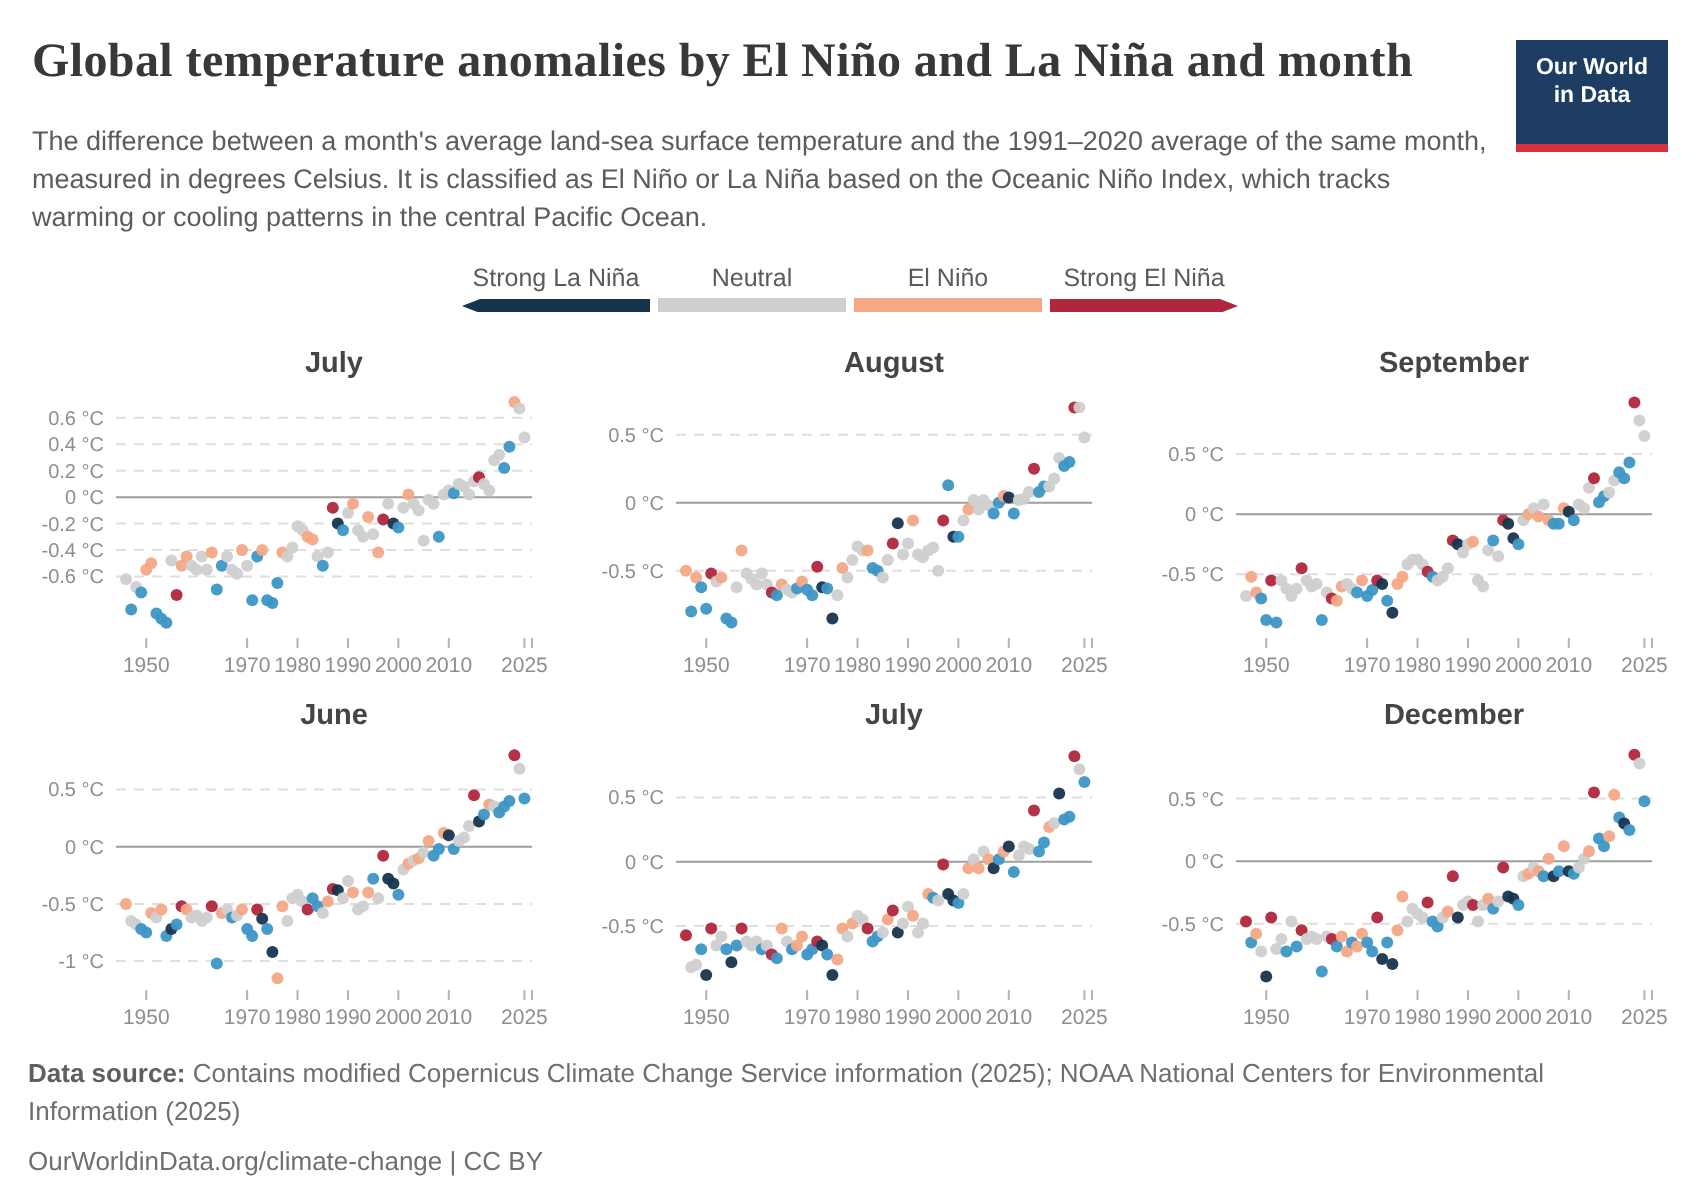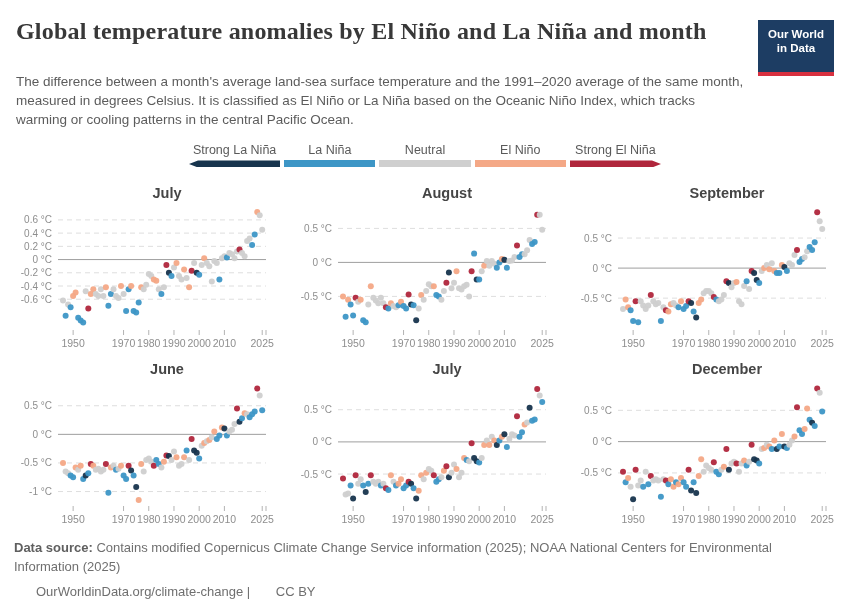--- a/index.html
+++ b/index.html
@@ -1,60 +1,56 @@
 <!DOCTYPE html>
 <html><head>
 <meta charset="utf-8">
 <style>
   html,body{margin:0;padding:0;background:#fff;width:850px;height:600px;overflow:hidden;
     font-family:"Liberation Sans", sans-serif;}
   .container{padding:12px 14px 0 14px;position:relative;}
   .header{position:relative;padding-right:92px;}
-  h1{margin:6px 0 27px 2px;font-family:"Liberation Serif", serif;font-weight:700;
+  h1{margin:6px 0 16px 2px;font-family:"Liberation Serif", serif;font-weight:700;
      font-size:24px;color:#383838;letter-spacing:.2px;}
   .subtitle{font-size:13.5px;color:#5c5c5c;line-height:1.42;max-width:742px;margin-left:2px;}
   .logo{position:absolute;top:2px;right:2px;width:70px;background:#1d3d63;color:#fff;
      text-align:center;font-weight:700;font-size:11.5px;line-height:1.25;
      padding:7px 3px 16px 3px;border-bottom:4px solid #d8303f;cursor:pointer;}
   .legend{display:flex;justify-content:center;gap:4px;margin:14px auto 18px auto;width:472px;}
   .legend-item{width:94px;}
   .legend-label{text-align:center;font-size:12.5px;color:#5a5a5a;margin-bottom:3px;white-space:nowrap;}
   .legend-bar{height:7px;}
   .legend-item:first-child .legend-bar{clip-path:polygon(0 50%,9px 0,100% 0,100% 100%,9px 100%);}
   .legend-item:last-child .legend-bar{clip-path:polygon(0 0,calc(100% - 9px) 0,100% 50%,calc(100% - 9px) 100%,0 100%);}
   .grid{display:grid;grid-template-columns:repeat(3,262px);column-gap:18px;row-gap:10px;margin-top:10px;}
   .chart h3{margin:0 0 0 44px;font-size:14.5px;color:#454545;font-weight:700;text-align:center;}
   .plot{width:262px;height:150px;}
   svg{display:block;}
   .footer{margin-top:12px;font-size:13px;color:#6f6f6f;line-height:1.45;max-width:800px;}
   .footer .src-label{font-weight:700;color:#5f5f5f;}
   .footer .line2{margin-top:6px;}
-  .footer .link{cursor:pointer;margin-left:22px;}
+  .footer .link{cursor:pointer;}
 </style>
 </head>
 <body>
 
 <div class="container">
   <div class="header">
     <h1>Global temperature anomalies by El Niño and La Niña and month</h1>
     <div class="logo">
       <div>Our World</div>
       <div>in Data</div>
     </div>
     <div class="subtitle">The difference between a month's average land-sea surface temperature and the 1991–2020 average of the same month, measured in degrees Celsius. It is classified as El Niño or La Niña based on the Oceanic Niño Index, which tracks warming or cooling patterns in the central Pacific Ocean.</div>
   </div>
 
   <div class="legend" id="legend">
       <div class="legend-item">
         <div class="legend-label">Strong La Niña</div>
         <div class="legend-bar" style="background: rgb(23, 52, 77);"></div>
-      </div>
-      <div class="legend-item">
-        <div class="legend-label">La Niña</div>
-        <div class="legend-bar" style="background: rgb(61, 150, 198);"></div>
       </div>
       <div class="legend-item">
         <div class="legend-label">Neutral</div>
         <div class="legend-bar" style="background: rgb(207, 207, 207);"></div>
       </div>
       <div class="legend-item">
         <div class="legend-label">El Niño</div>
         <div class="legend-bar" style="background: rgb(244, 168, 134);"></div>
       </div>
       <div class="legend-item">

